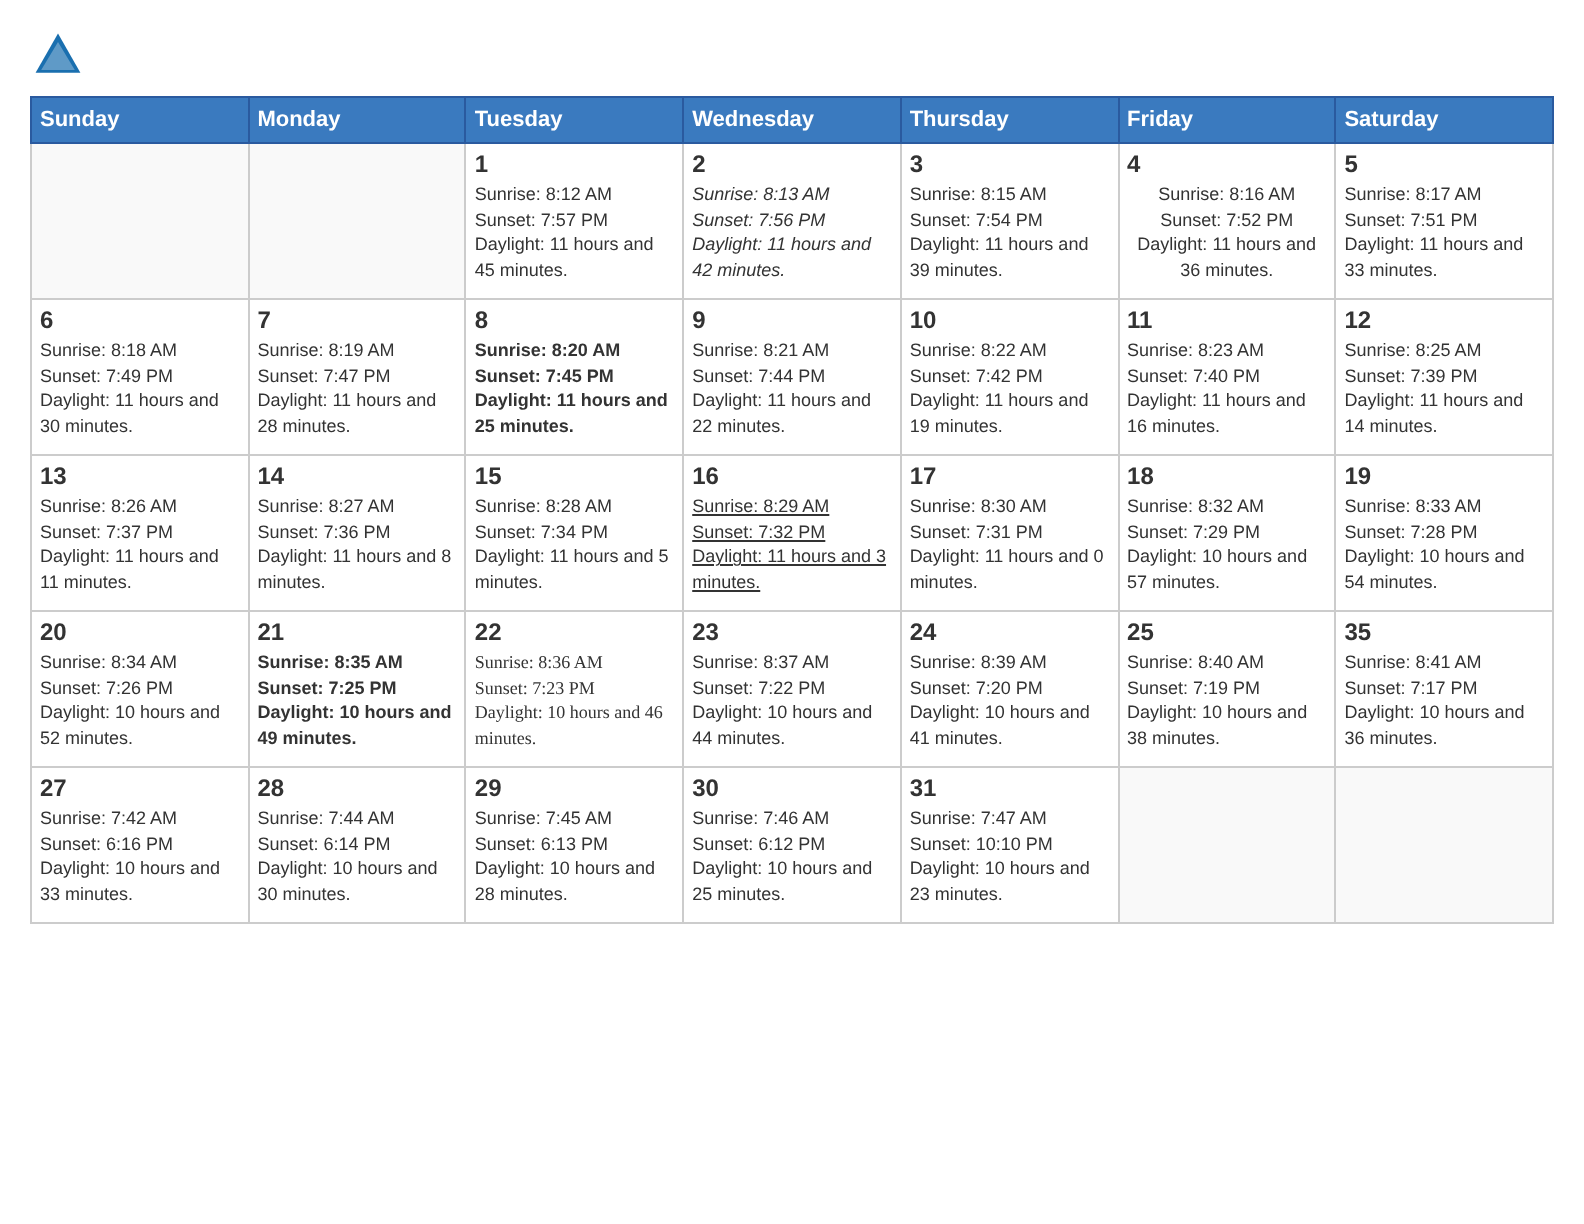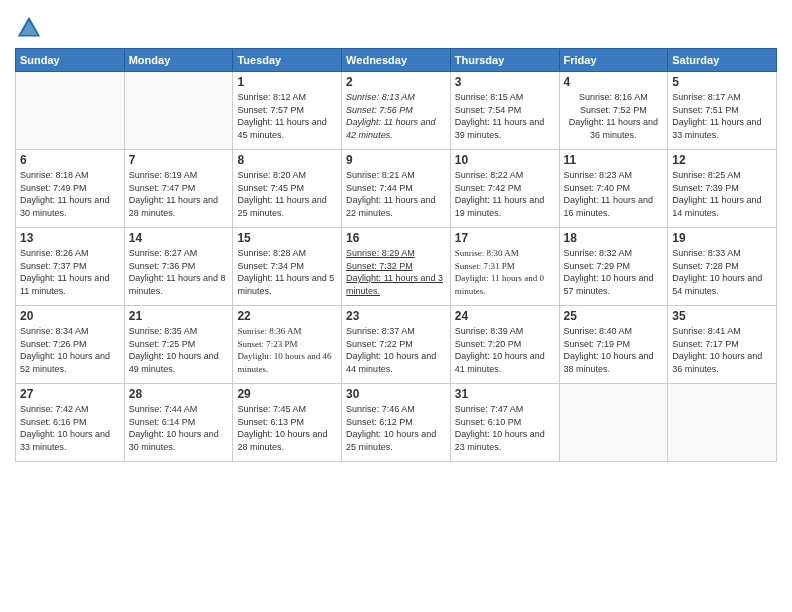--- a/index.html
+++ b/index.html
@@ -173,21 +173,21 @@
 Daylight: 11 hours and 30 minutes.</div>
           </td>
           <td>
             <div class="day-number">7</div>
             <div class="day-info" style="white-space: pre-line;">Sunrise: 8:19 AM
 Sunset: 7:47 PM
 Daylight: 11 hours and 28 minutes.</div>
           </td>
           <td>
             <div class="day-number">8</div>
-            <div class="day-info" style="white-space: pre-line;">Sunrise: 8:20 AM
+            <div class="day-info" style="white-space: pre-line; font-weight: bold;">Sunrise: 8:20 AM
 Sunset: 7:45 PM
 Daylight: 11 hours and 25 minutes.</div>
           </td>
           <td>
             <div class="day-number">9</div>
             <div class="day-info" style="white-space: pre-line;">Sunrise: 8:21 AM
 Sunset: 7:44 PM
 Daylight: 11 hours and 22 minutes.</div>
           </td>
           <td>
@@ -229,21 +229,21 @@
 Daylight: 11 hours and 5 minutes.</div>
           </td>
           <td>
             <div class="day-number">16</div>
             <div class="day-info" style="white-space: pre-line; text-decoration: underline;">Sunrise: 8:29 AM
 Sunset: 7:32 PM
 Daylight: 11 hours and 3 minutes.</div>
           </td>
           <td>
             <div class="day-number">17</div>
-            <div class="day-info" style="white-space: pre-line; font-family: Liberation Serif, serif;">Sunrise: 8:30 AM
+            <div class="day-info" style="white-space: pre-line;">Sunrise: 8:30 AM
 Sunset: 7:31 PM
 Daylight: 11 hours and 0 minutes.</div>
           </td>
           <td>
             <div class="day-number">18</div>
             <div class="day-info" style="white-space: pre-line;">Sunrise: 8:32 AM
 Sunset: 7:29 PM
 Daylight: 10 hours and 57 minutes.</div>
           </td>
           <td>
@@ -255,21 +255,21 @@
         </tr>
         <tr>
           <td>
             <div class="day-number">20</div>
             <div class="day-info" style="white-space: pre-line;">Sunrise: 8:34 AM
 Sunset: 7:26 PM
 Daylight: 10 hours and 52 minutes.</div>
           </td>
           <td>
             <div class="day-number">21</div>
-            <div class="day-info" style="white-space: pre-line;">Sunrise: 8:35 AM
+            <div class="day-info" style="white-space: pre-line; font-weight: bold;">Sunrise: 8:35 AM
 Sunset: 7:25 PM
 Daylight: 10 hours and 49 minutes.</div>
           </td>
           <td>
             <div class="day-number">22</div>
             <div class="day-info" style="white-space: pre-line; font-family: Liberation Serif, serif;">Sunrise: 8:36 AM
 Sunset: 7:23 PM
 Daylight: 10 hours and 46 minutes.</div>
           </td>
           <td>
@@ -318,21 +318,21 @@
           </td>
           <td>
             <div class="day-number">30</div>
             <div class="day-info" style="white-space: pre-line;">Sunrise: 7:46 AM
 Sunset: 6:12 PM
 Daylight: 10 hours and 25 minutes.</div>
           </td>
           <td>
             <div class="day-number">31</div>
             <div class="day-info" style="white-space: pre-line;">Sunrise: 7:47 AM
-Sunset: 6:10 PM
+Sunset: 10:10 PM
 Daylight: 10 hours and 23 minutes.</div>
           </td>
           <td class="empty"></td>
           <td class="empty"></td>
         </tr>
       </tbody>
   </table>
 </div>
 
 </body></html>

